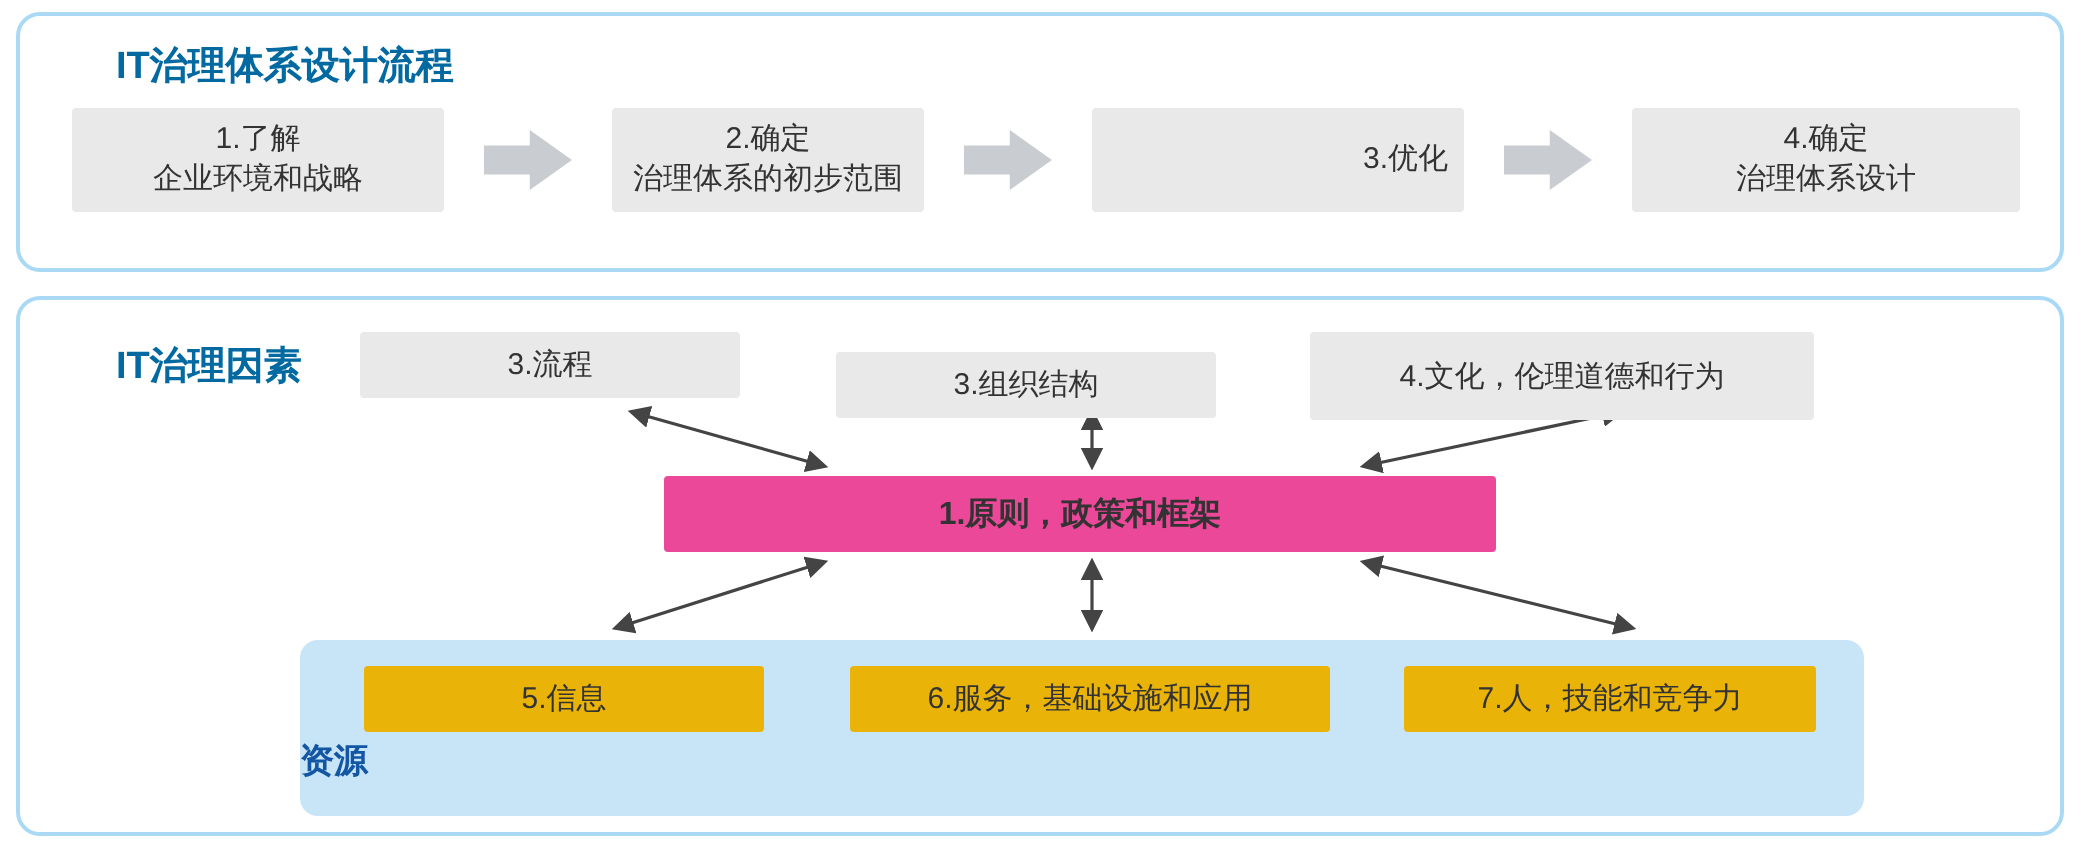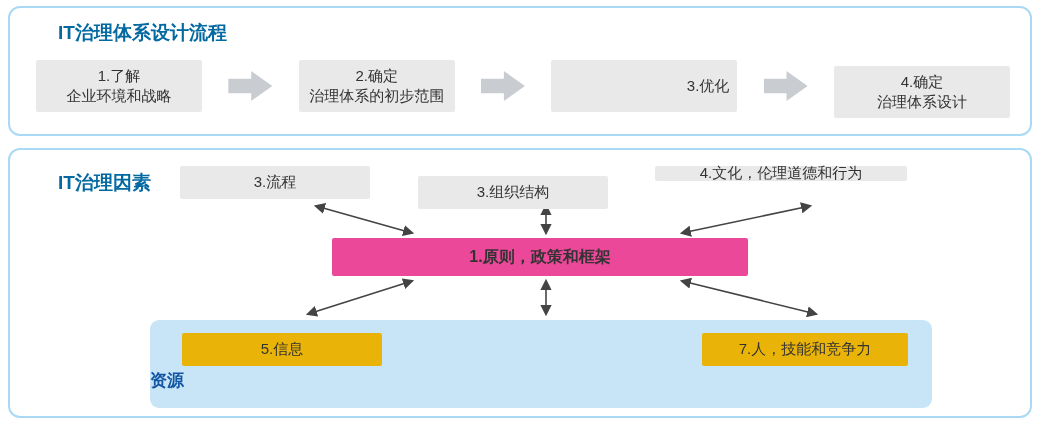--- a/index.html
+++ b/index.html
@@ -26,38 +26,38 @@
     position:absolute;left:26px;right:20px;top:46px;
     display:flex;align-items:center;justify-content:space-between;
   }
   .step-box{
     background:#e9e9e9;border-radius:2px;
     height:52px;display:flex;flex-direction:column;
     align-items:center;justify-content:center;
     font-size:15px;line-height:1.35;color:#333;
     padding:0 8px;box-sizing:border-box;
   }
-  .step-1{width:166px;}
+  .step-1{width:186px;}
   .step-2{width:156px;}
   .step-3{width:186px;align-items:flex-end;}
-  .step-4{width:176px;margin-top:12px;}
+  .step-4{width:194px;}
   .block-arrow{
     width:44px;height:30px;background:#c9cdd1;
     clip-path:polygon(0 26%,52% 26%,52% 0,100% 50%,52% 100%,52% 74%,0 74%);
     flex:0 0 auto;margin:0 6px;
   }
   
   .gray-box{
     position:absolute;background:#e9e9e9;border-radius:2px;
     display:flex;align-items:center;justify-content:center;
     font-size:15px;color:#333;box-sizing:border-box;
   }
   #factor-2{left:170px;top:16px;width:190px;height:33px;}
   #factor-3{left:408px;top:26px;width:190px;height:33px;}
-  #factor-4{left:645px;top:16px;width:252px;height:15px;}
+  #factor-4{left:645px;top:16px;width:252px;height:44px;}
   #center-box{
     left:322px;top:88px;width:416px;height:38px;
     font-weight:bold;font-size:16px;background:#ec4899;
   }
   #resource-container{
     position:absolute;left:140px;top:170px;width:782px;height:88px;
     background:#c8e5f7;border-radius:9px;
   }
   .white-box{
     position:absolute;top:13px;height:33px;background:#eab308;border-radius:2px;
@@ -121,16 +121,17 @@
   </svg>
 
   <div class="gray-box" id="factor-2">3.流程</div>
   <div class="gray-box" id="factor-3">3.组织结构</div>
   <div class="gray-box" id="factor-4">4.文化，伦理道德和行为</div>
 
   <div class="gray-box" id="center-box">1.原则，政策和框架</div>
 
   <div id="resource-container">
     <div class="white-box" id="res-5">5.信息</div>
+    <div class="white-box" id="res-6">6.服务，基础设施和应用</div>
     <div class="white-box" id="res-7">7.人，技能和竞争力</div>
     <div id="resource-label">资源</div>
   </div>
 </div>
 
 </body></html>

